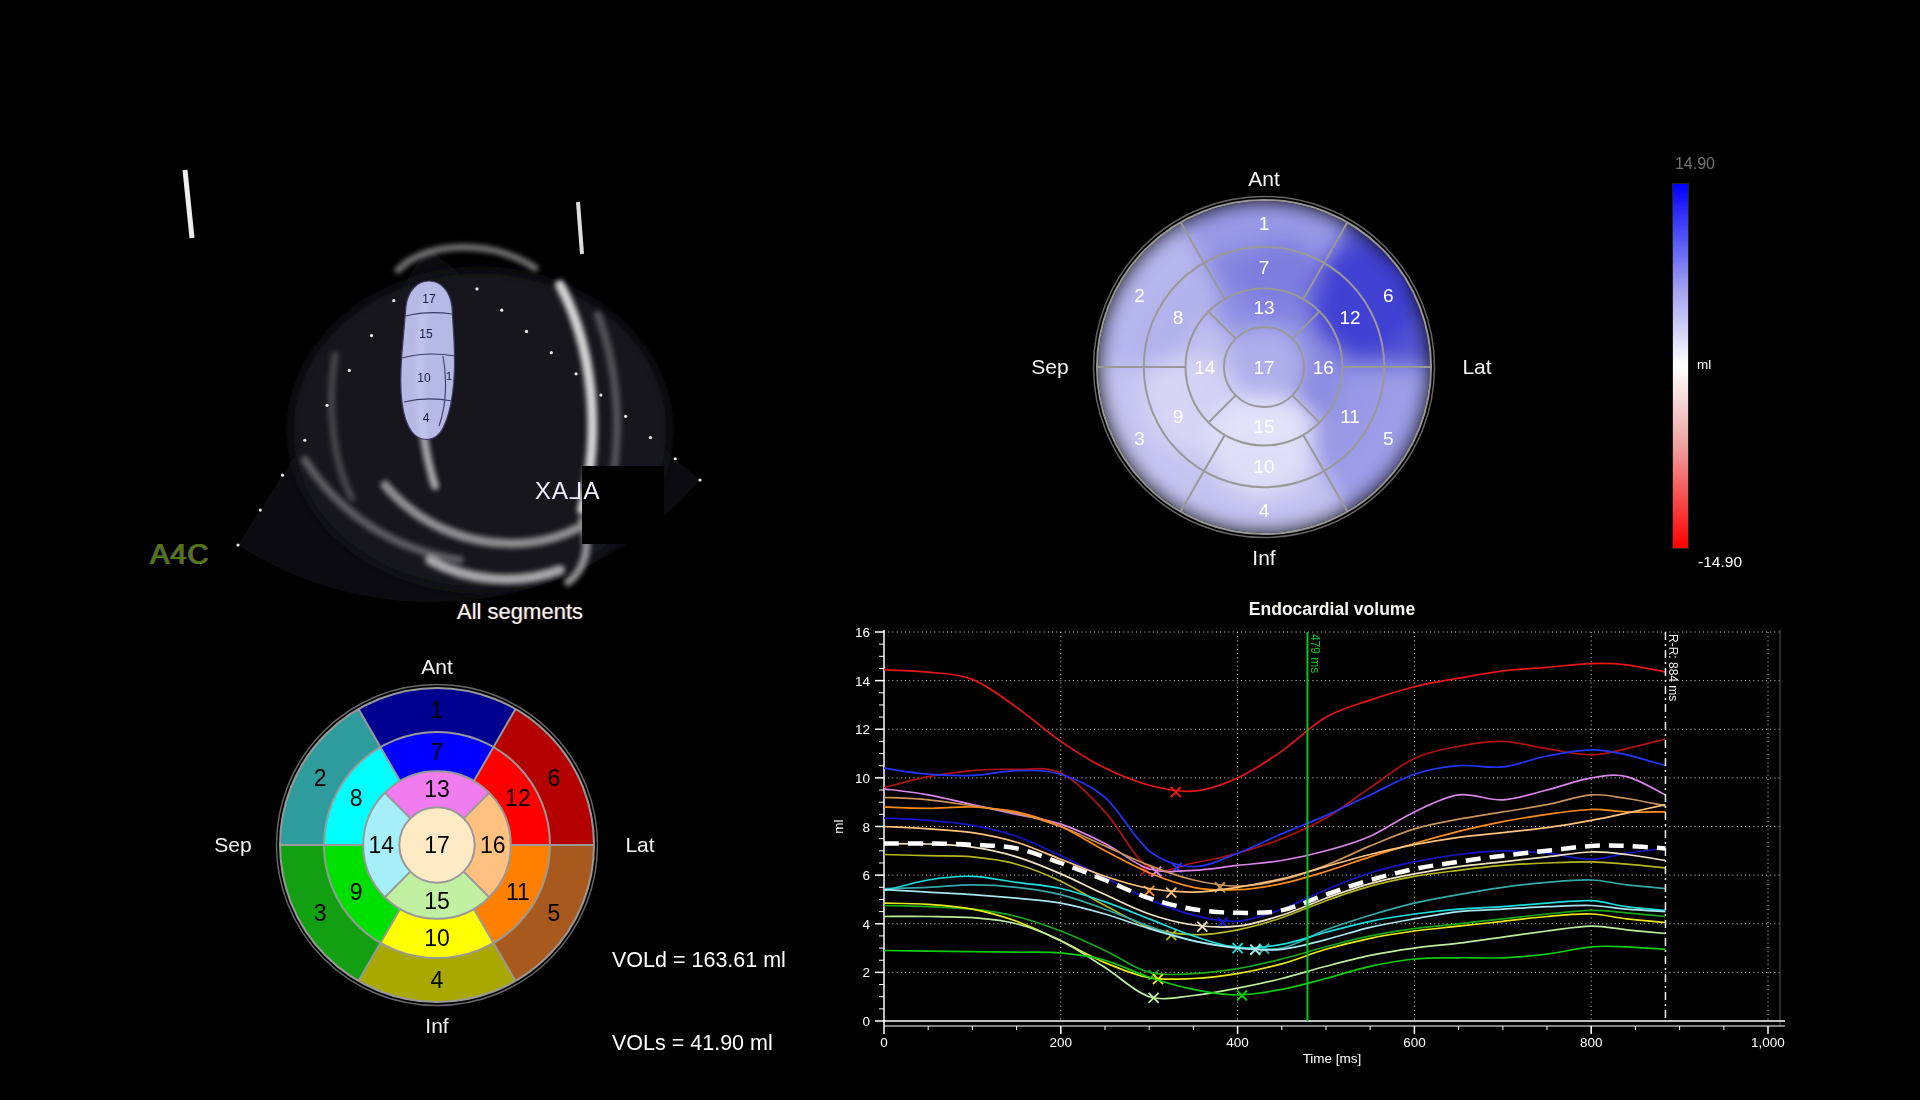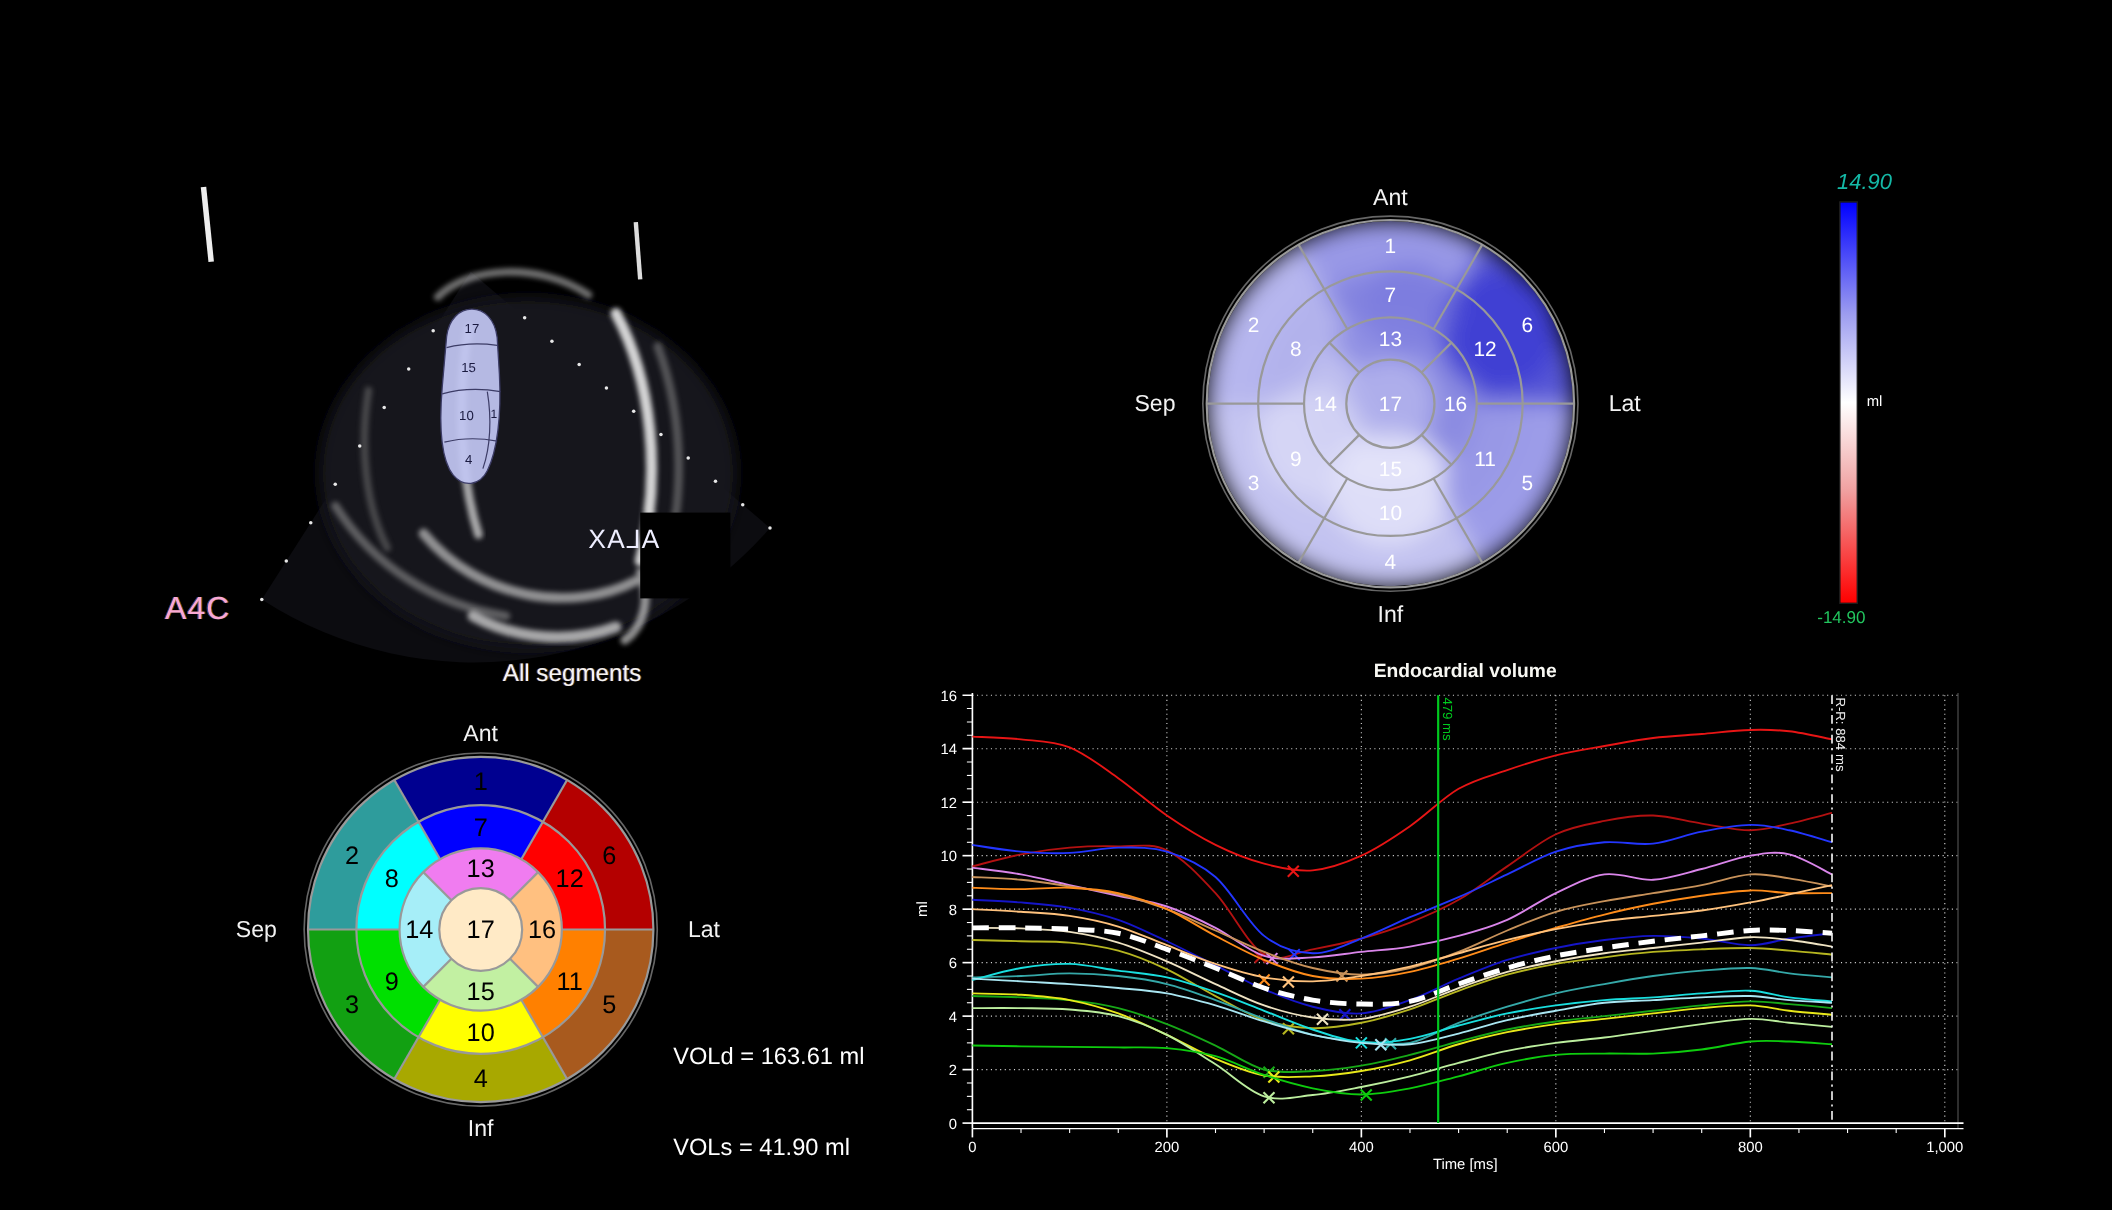--- a/index.html
+++ b/index.html
@@ -1,29 +1,29 @@
 <!DOCTYPE html>
 <html><head>
 <meta charset="utf-8">
 <style>
   html,body{margin:0;padding:0;background:#000;}
   #stage{position:relative;width:1920px;height:1100px;background:#000;overflow:hidden;
          font-family:"Liberation Sans", sans-serif;}
   .abs{position:absolute;}
-  .wlabel{color:#f9a8d4;text-shadow:1px 0 rgba(255,150,0,.55),-1px 0 rgba(90,120,255,.55);}
+  .wlabel{color:#4d7c0f;text-shadow:1px 0 rgba(255,150,0,.55),-1px 0 rgba(90,120,255,.55);}
   #a4c-label{left:150px;top:538px;font-size:29px;letter-spacing:1px;}
   #alax-label{left:534px;top:477px;font-size:24px;transform:scaleX(-1);color:#eef;letter-spacing:1px;}
   #allseg-title{left:403px;top:599px;width:180px;text-align:right;font-size:22px;color:#f4f4f4;
                 text-shadow:1px 0 rgba(255,150,0,.45),-1px 0 rgba(90,120,255,.45);}
   #stats{left:612px;top:892px;color:#fff;font-size:21.5px;line-height:27.5px;white-space:pre;}
   #colorbar{left:1672px;top:183px;width:15px;height:364px;
             background:linear-gradient(to bottom,#0000ff 0%,#9d9df0 28%,#ffffff 50%,#f0a0a0 72%,#ff0000 100%);
             border:1px solid #222;}
-  #cb-max{left:1655px;top:155px;width:80px;text-align:center;color:#14b8a6;font-size:20px;font-style:italic;}
-  #cb-min{left:1652px;top:553px;width:90px;text-align:left;color:#22c55e;font-size:15.5px;}
+  #cb-max{left:1655px;top:155px;width:80px;text-align:center;color:#737373;font-size:16px;}
+  #cb-min{left:1652px;top:553px;width:90px;text-align:right;color:#ffffff;font-size:15.5px;}
   #cb-unit{left:1697px;top:357px;color:#fff;font-size:13.5px;}
   svg text{font-family:"Liberation Sans", sans-serif;}
 </style>
 </head>
 <body>
 
 <div id="stage">
 
   <div class="abs" id="echo-panel" style="left:130px;top:130px;width:640px;height:480px;">
     <svg id="echo-svg" width="640" height="480" viewBox="0 0 640 480">

